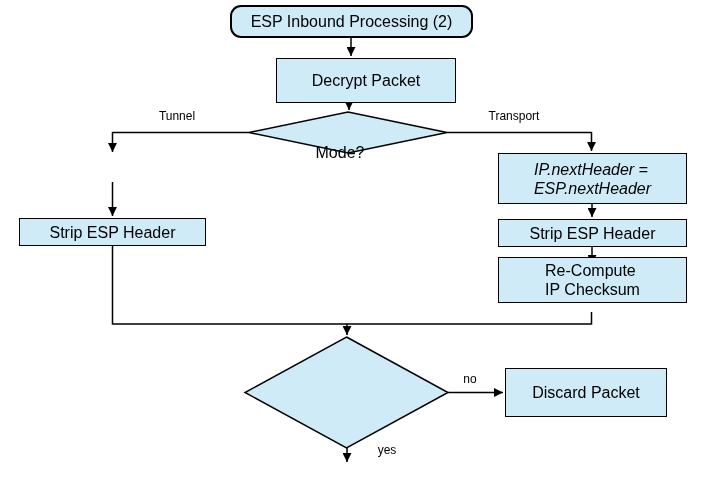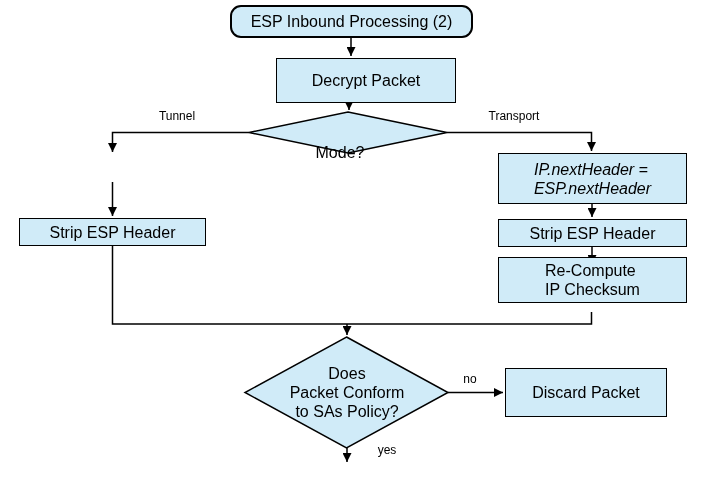--- a/index.html
+++ b/index.html
@@ -125,23 +125,20 @@
   <div class="node n-stripesl">Strip ESP Header</div>
 
   <div class="node n-ipnext">IP.nextHeader =
 ESP.nextHeader</div>
 
   <div class="node n-stripesr">Strip ESP Header</div>
 
   <div class="node n-recomp">Re-Compute
 IP Checksum</div>
 
-  <div class="dlabel l-policy">Does
-Packet Conform
-to SAs Policy?</div>
 
   <div class="elabel e-no">no</div>
 
   <div class="elabel e-yes">yes</div>
 
   <div class="node n-discard">Discard Packet</div>
 
 
 </div>
 

